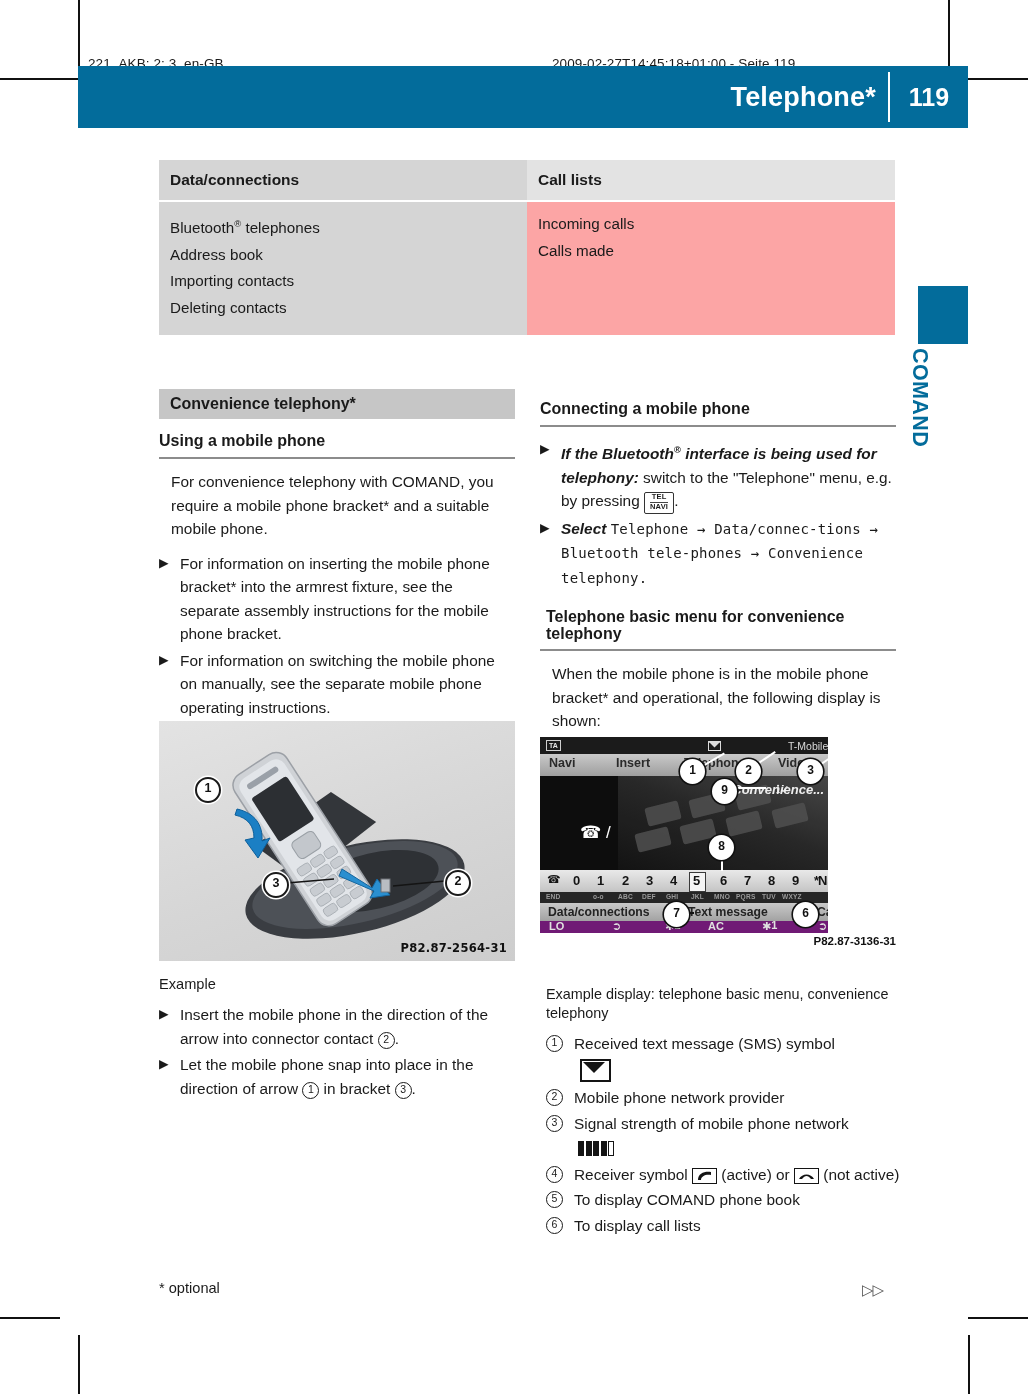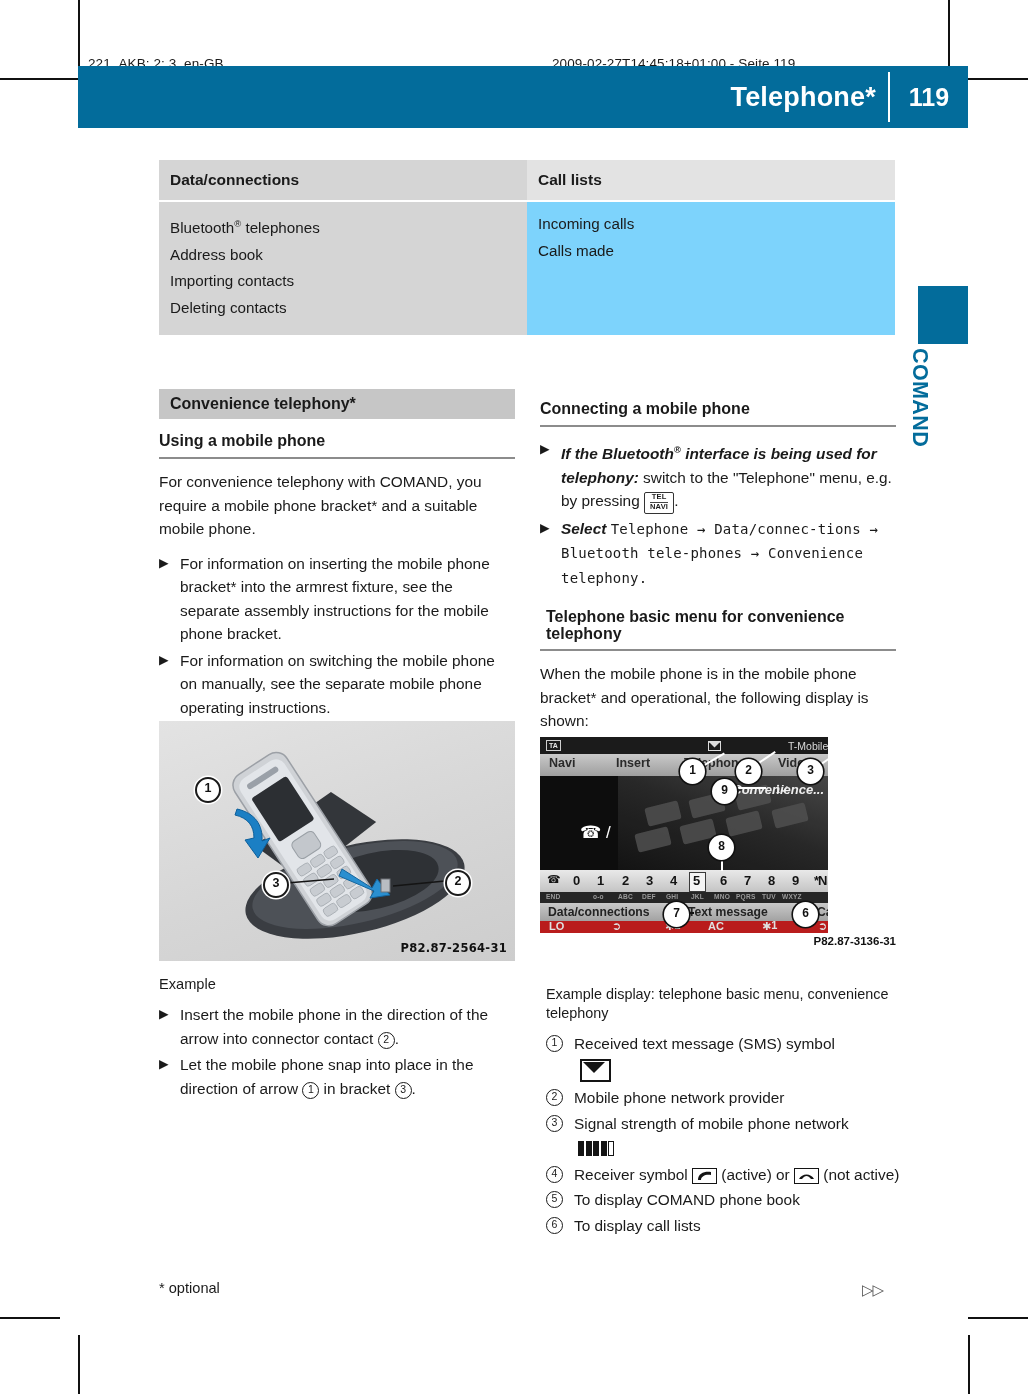--- a/index.html
+++ b/index.html
@@ -48,39 +48,39 @@
   table.menu{border-collapse:collapse;width:736px;table-layout:fixed;}
   table.menu th{
     text-align:left;font-size:15.5px;font-weight:bold;padding:11px 12px 11px 11px;
     background:#d5d5d5;border-bottom:2px solid #fff;
   }
   table.menu th.c2{background:#e3e3e3;}
   table.menu td{
     vertical-align:top;font-size:15.2px;padding:9px 12px 14px 11px;background:#d5d5d5;
     line-height:26.5px;
   }
-  table.menu td.c2{background:#7dd3fc;}
+  table.menu td.c2{background:#fca5a5;}
   table.menu col.a{width:368px;}
 
   
   .cols{position:absolute;left:159px;top:389px;width:740px;}
   .col{position:absolute;top:0;width:356px;}
   .col.left{left:0;}
   .col.right{left:381px;}
 
   .greyhead{
     background:#c6c6c6;font-size:16px;font-weight:bold;padding:6px 0 6px 11px;
     margin:0 0 13px 0;
   }
   h3.sub{
     font-size:16px;font-weight:bold;margin:0;padding:0 0 7px 0;
     border-bottom:2.2px solid #8c8c8c;
   }
   h3.sub.tight{line-height:17px;}
-  p.body{font-size:15.4px;line-height:23.5px;margin:11px 0 0 0;}
+  p.body{font-size:15.4px;line-height:23.5px;margin:11px 0 0 12px;}
 
   ul.steps{list-style:none;margin:11px 0 0 0;padding:0;}
   ul.steps li{
     position:relative;padding-left:21px;font-size:15.4px;line-height:23.5px;margin-bottom:3px;
   }
   ul.steps li .bl{position:absolute;left:0;top:0px;font-size:12.5px;line-height:23.5px;}
   .b{font-weight:bold;font-style:italic;}
   .mono{font-family:"DejaVu Sans Mono","Liberation Mono",monospace;font-size:14px;letter-spacing:.2px;}
 
   sup.reg{font-size:9.5px;vertical-align:super;}
@@ -133,21 +133,21 @@
     background:linear-gradient(180deg,#e9e9e9,#c4c4c4);}
   .keypad span{position:absolute;top:3px;font-size:13px;font-weight:bold;color:#141414;}
   .keysel{position:absolute;top:1.5px;width:15px;height:18px;border:1.4px solid #3a3a3a;background:#f4f4f4;}
   .keyc{position:absolute;top:4px;width:12px;height:13px;border:1.2px solid #8a8a8a;color:#8a8a8a;
     font-size:9.5px;text-align:center;line-height:12px;}
   .letterrow{position:absolute;left:0;top:155px;width:356px;height:11px;background:#262626;}
   .letterrow span{position:absolute;top:1px;font-size:6.6px;color:#9a9a9a;font-weight:bold;letter-spacing:.2px;}
   .bottombar{position:absolute;left:0;top:166px;width:356px;height:18px;
     background:linear-gradient(180deg,#c9c9c9,#a2a2a2);}
   .bottombar span{position:absolute;top:2px;font-size:12.2px;font-weight:bold;color:#232323;}
-  .climate{position:absolute;left:0;top:184px;width:356px;height:12px;background:#b91c1c;}
+  .climate{position:absolute;left:0;top:184px;width:356px;height:12px;background:#701a75;}
   .climate span{position:absolute;top:-1px;font-size:11px;color:#e0e0e0;font-weight:bold;}
   .conv{position:absolute;right:4px;top:45px;font-size:13px;font-style:italic;font-weight:bold;color:#eee;}
   .phn{position:absolute;left:40px;top:85px;font-size:17px;color:#fff;}
   .kbshade{position:absolute;right:0;top:39px;width:210px;height:94px;
     background:linear-gradient(200deg,#4a4a4a 0%,#2a2a2a 45%,#141414 100%);opacity:.95;}
   .kbkey{position:absolute;background:#545454;border-radius:3px;opacity:.85;}
   .cal2{position:absolute;width:21px;height:21px;border:2px solid #fff;border-radius:50%;
     background:#fff;color:#111;font-size:12px;font-weight:bold;text-align:center;line-height:18px;
     box-shadow:0 0 0 1.6px #111;}
   .lead2{position:absolute;background:#111;height:1.5px;}

